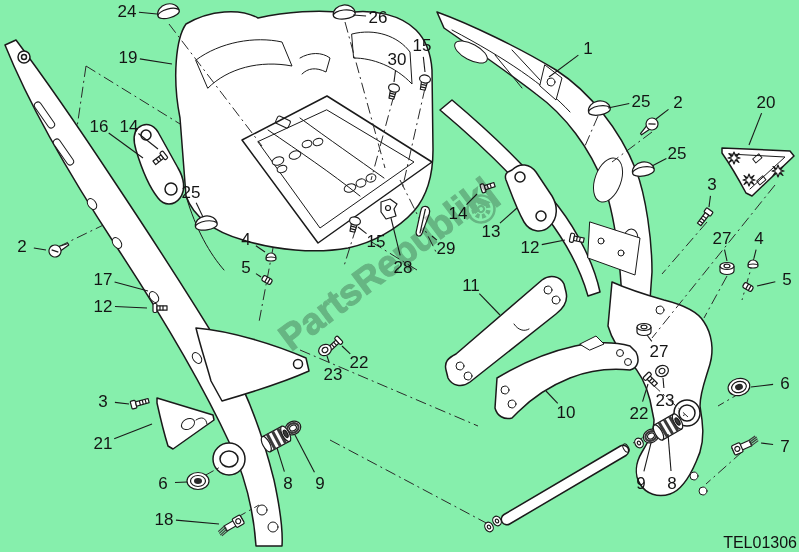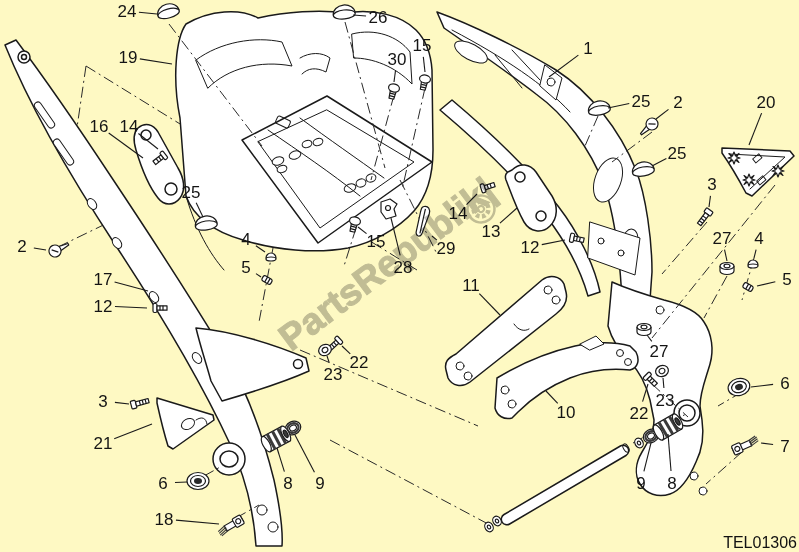--- a/index.html
+++ b/index.html
@@ -1,16 +1,16 @@
 <!DOCTYPE html>
 <html><head>
 <meta charset="utf-8">
 <style>
   html,body{margin:0;padding:0;background:#fff;}
-  #stage{position:relative;width:799px;height:552px;background:#fef9c3;overflow:hidden;
+  #stage{position:relative;width:799px;height:552px;background:#86efac;overflow:hidden;
          font-family:"Liberation Sans", sans-serif;}
   svg{position:absolute;left:0;top:0;}
   .art{stroke:#1a1a1a;fill:none;stroke-width:1.5;stroke-linejoin:round;stroke-linecap:round;}
   .artf{stroke:#1a1a1a;fill:#ffffff;stroke-width:1.5;stroke-linejoin:round;stroke-linecap:round;}
   .thin{stroke-width:1;}
   .cline{stroke:#2a2a2a;stroke-width:1;fill:none;stroke-dasharray:11 4 2 4;}
   .leader{stroke:#1a1a1a;stroke-width:1.1;fill:none;}
   .callout{font-family:"Liberation Sans", sans-serif;font-size:17px;fill:#141414;}
   .code{font-family:"Liberation Sans", sans-serif;font-size:16px;fill:#111;}
   #wm{mix-blend-mode:multiply;opacity:.85;}

